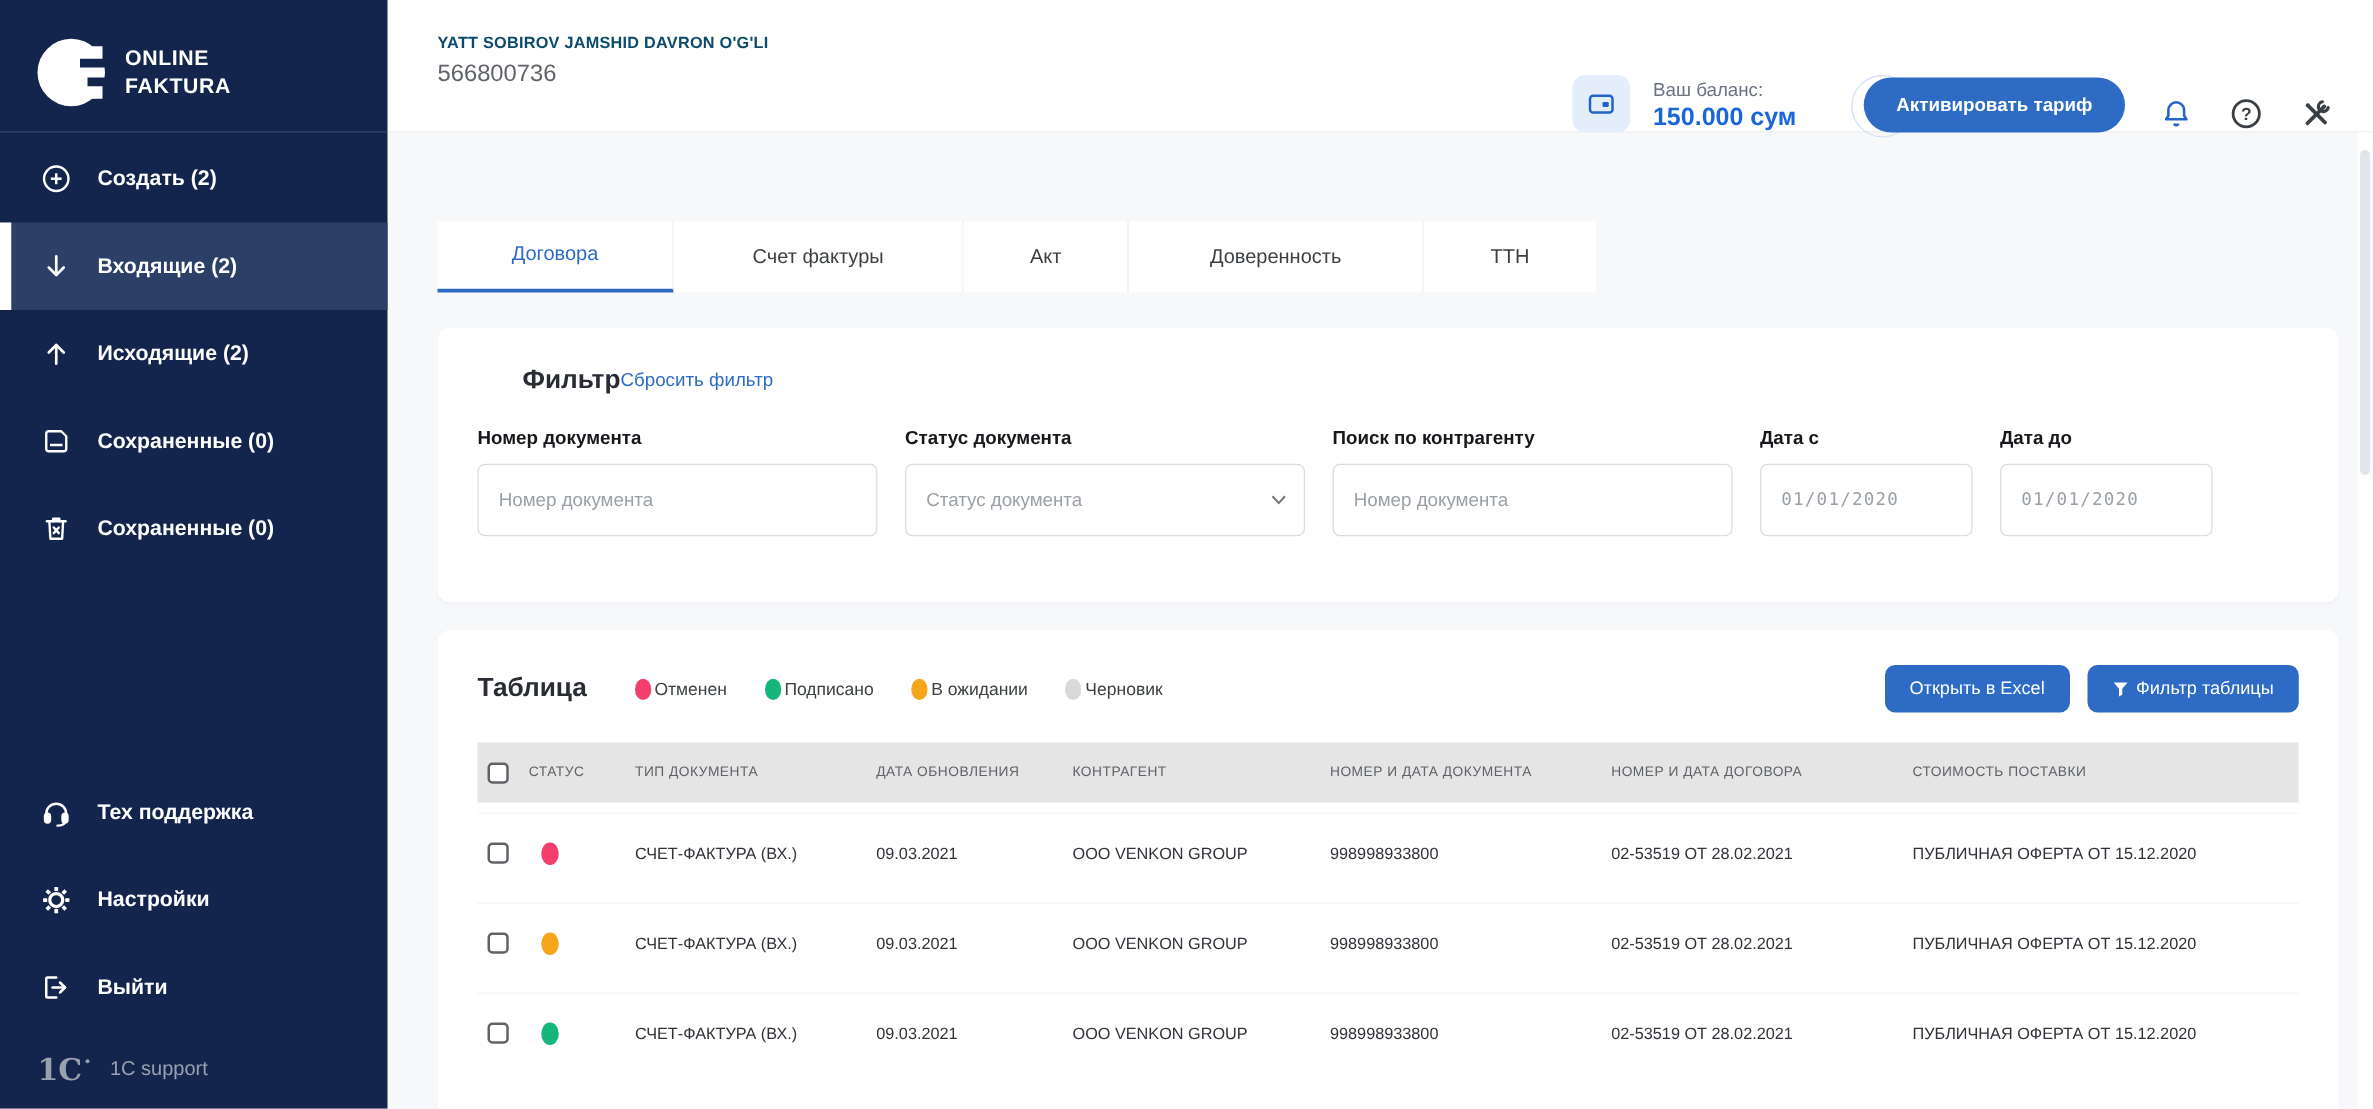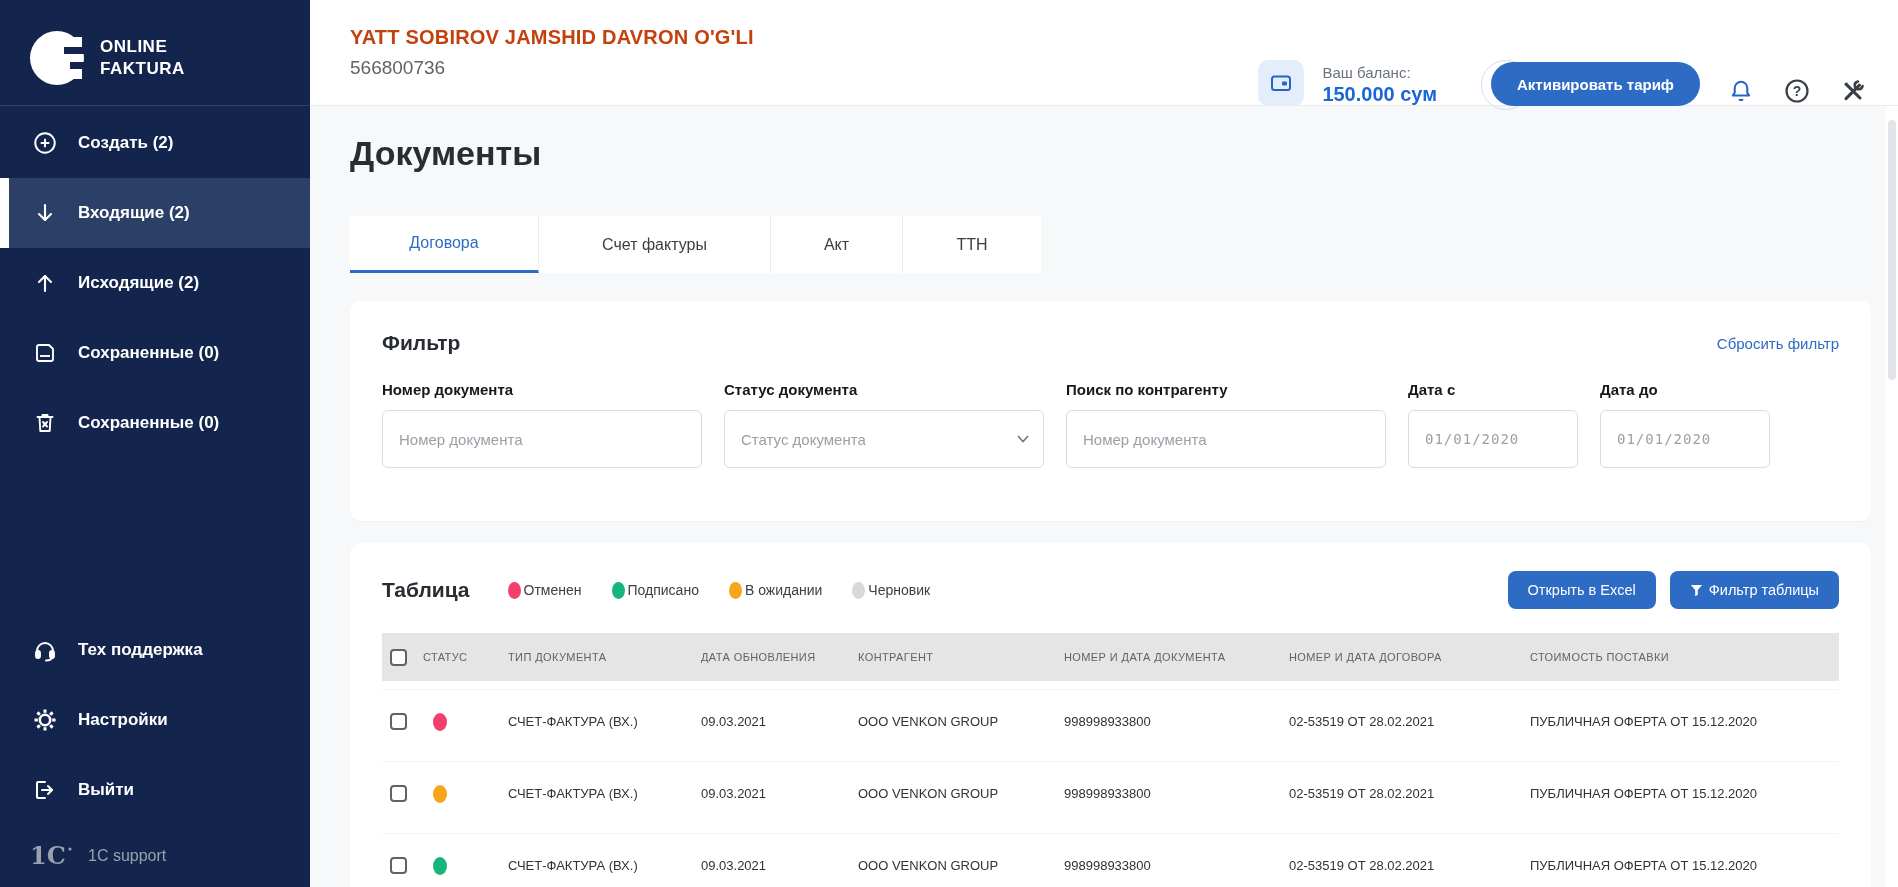--- a/index.html
+++ b/index.html
@@ -20,21 +20,21 @@
   .nav-item.active { background:#2c4067; }
   .nav-item.active::before { content:""; position:absolute; left:0; top:0; width:9px; height:100%; background:#ffffff; }
   .nav-item.active { padding-left:32px; }
   .nav-icon { width:26px; height:26px; flex:0 0 26px; display:flex; align-items:center; justify-content:center; }
   .sidebar-footer { position:absolute; bottom:0; left:0; width:100%; }
   .support-row { display:flex; align-items:center; gap:14px; height:62px; padding-left:30px; color:#98a1ae; font-size:16px; }
 
   
   .topbar { position:absolute; left:310px; top:0; right:0; height:106px; background:#ffffff; border-bottom:1px solid #e9ebee; z-index:4; }
   .company-block { position:absolute; left:40px; top:26px; }
-  .company-name { font-size:20px; font-weight:700; color:#c2410c; letter-spacing:.2px; }
+  .company-name { font-size:13px; font-weight:700; color:#0c4a6e; letter-spacing:.2px; }
   .company-inn { font-size:19px; color:#5f6368; margin-top:8px; }
   .topbar-right { position:absolute; right:30px; top:0; height:106px; display:flex; align-items:flex-end; gap:26px; }
   .wallet-box { width:46px; height:46px; border-radius:10px; background:#e4eefb; display:flex; align-items:center; justify-content:center; }
   .balance-text { margin-left:-8px; }
   .balance-label { font-size:15px; color:#6b7280; }
   .balance-value { font-size:20px; font-weight:700; color:#1a66d6; margin-top:2px; }
   .activate-wrap { position:relative; margin-left:28px; }
   .activate-wrap::before { content:""; position:absolute; left:-10px; top:-2px; width:48px; height:48px; border-radius:50%; border:1px solid #cfe0f7; }
   .btn-activate { position:relative; height:44px; padding:0 26px; background:#2d6bc4; color:#fff; border:none; border-radius:22px; font-size:15px; font-weight:700; font-family:"Liberation Sans",sans-serif; cursor:pointer; }
   .hdr-icon { width:30px; height:30px; display:flex; align-items:center; justify-content:center; cursor:pointer; }
@@ -44,21 +44,21 @@
   .page-title { font-size:34px; font-weight:700; color:#292d33; }
 
   .tabs { display:flex; margin-top:43px; }
   .tab { height:57px; background:#fff; display:flex; align-items:center; justify-content:center; font-size:16px; color:#3c4043; border-right:1px solid #ececee; cursor:pointer; }
   .tab:last-child { border-right:none; }
   .tab.active { color:#2e6bc3; border-bottom:3px solid #2e6bc3; }
   .t0{width:189px}.t1{width:232px}.t2{width:132px}.t3{width:236px}.t4{width:138px}
 
   .card { background:#fff; border-radius:10px; width:1521px; box-shadow:0 1px 2px rgba(20,37,77,.04); }
   .filter-card { margin-top:28px; height:220px; padding:30px 32px; }
-  .filter-head { display:flex; justify-content:space-between; align-items:center; }
+  .filter-head { display:flex; justify-content:flex-start; align-items:center;margin-left:36px; }
   .section-title { font-size:21px; font-weight:700; color:#292d33; }
   .reset-link { font-size:15px; color:#2e6bc3; cursor:pointer; text-decoration:none; }
   .filter-fields { display:flex; gap:22px; margin-top:26px; }
   .field { display:flex; flex-direction:column; }
   .field-label { font-size:15px; font-weight:700; color:#16181c; margin-bottom:12px; }
   .f-text { width:320px; }
   .f-date { width:170px; }
   .inp { height:58px; border:1px solid #d8dbe0; border-radius:6px; padding:0 16px; font-size:15px; font-family:"Liberation Sans",sans-serif; color:#3c4043; background:#fff; outline:none; width:100%; }
   .inp::placeholder { color:#9aa0a6; }
   .select-box { height:58px; border:1px solid #d8dbe0; border-radius:6px; padding:0 14px 0 16px; display:flex; align-items:center; justify-content:space-between; color:#9aa0a6; font-size:15px; background:#fff; cursor:pointer; }
@@ -241,26 +241,26 @@
           <line x1="6" y1="18.5" x2="17.5" y2="7"></line>
           <line x1="6.5" y1="6.5" x2="18" y2="18"></line>
           <path d="M16.2 3.8 a3.4 3.4 0 104 4" stroke-width="2.2"></path>
           <circle cx="6.2" cy="6.2" r="1.4" fill="#3a3f45" stroke="none"></circle>
         </svg>
     </div>
   </div>
 </header>
 
 <main class="main">
-  <h1 class="page-title">Документы</h1>
 
   <div class="tabs">
     <div class="tab t0 active">Договора</div>
     <div class="tab t1">Счет фактуры</div>
     <div class="tab t2">Акт</div>
+    <div class="tab t3">Доверенность</div>
     <div class="tab t4">ТТН</div>
   </div>
 
   <section class="card filter-card">
     <div class="filter-head">
       <span class="section-title">Фильтр</span>
       <a class="reset-link" href="#">Сбросить фильтр</a>
     </div>
     <div class="filter-fields">
       <div class="field f-text">

